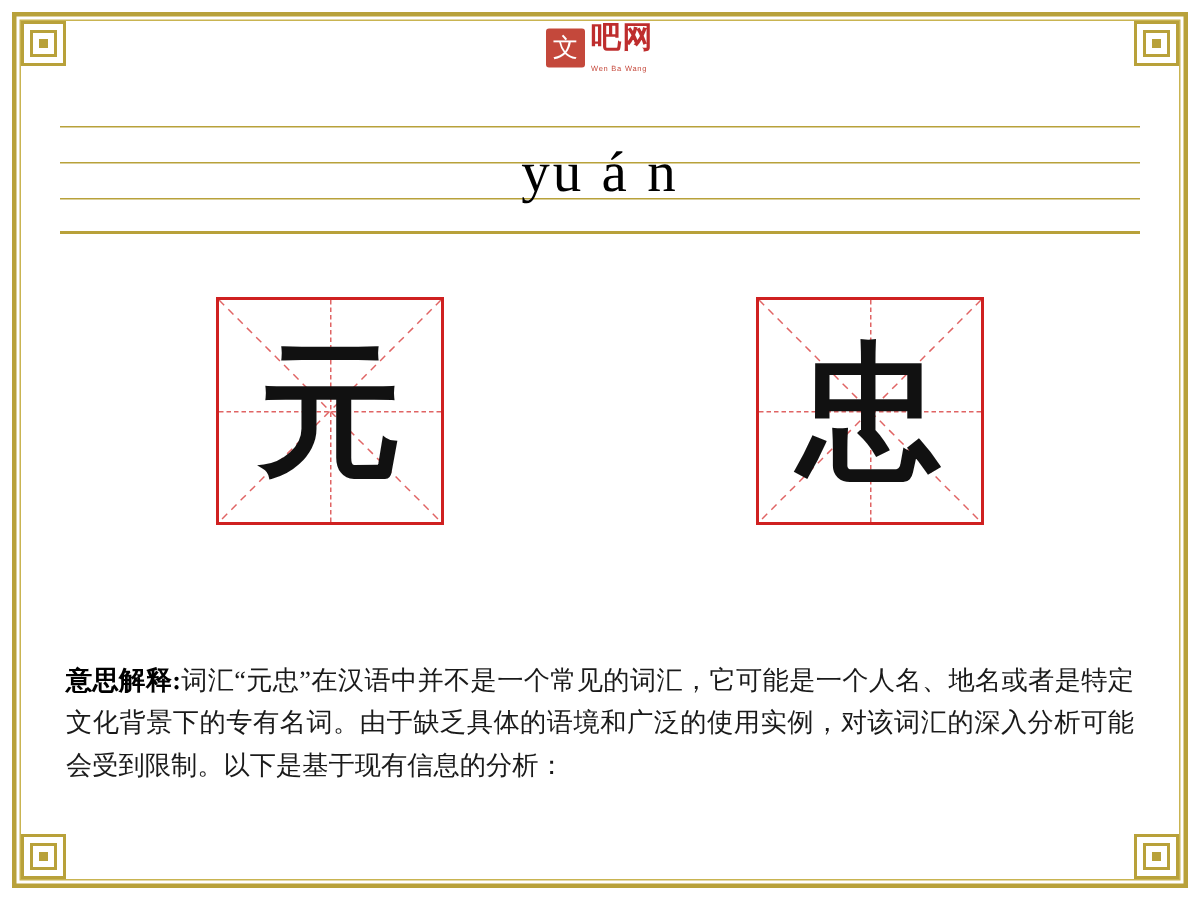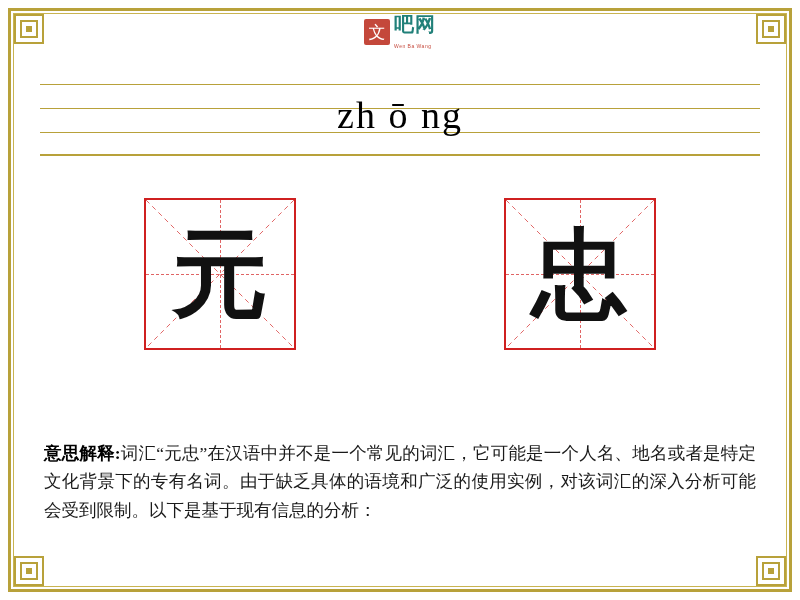--- a/index.html
+++ b/index.html
@@ -81,21 +81,21 @@
     background: #c0392b;
     color: #ffffff;
     font-size: 17px;
     line-height: 26px;
     text-align: center;
     font-family: "DejaVu Sans", sans-serif;
     border-radius: 2px;
   }
   .logo-text {
     font-size: 20px;
-    color: #0f766e;
+    color: #b91c1c;
     font-weight: bold;
     letter-spacing: 1px;
     font-family: "DejaVu Sans", sans-serif;
     line-height: 20px;
   }
   .logo-sub {
     font-size: 5px;
     color: #c0392b;
     letter-spacing: 0.5px;
     font-family: "Liberation Sans", sans-serif;
@@ -257,21 +257,21 @@
       <span class="logo-sub">Wen Ba Wang</span>
     </span>
   </div>
 
   <div class="staff">
     <div class="line l1"></div>
     <div class="line l2"></div>
     <div class="line l3"></div>
     <div class="line l4"></div>
     <div class="pinyin-row">
-      <div class="pinyin-cell">zh ō ng</div>
+      <div class="pinyin-cell">yu á n</div>
     </div>
   </div>
 
   <div class="char-row">
     <div class="char-cell">
       <div class="tianzi">
         <div class="dash-h"></div>
         <div class="dash-v"></div>
         <svg class="diag" viewBox="0 0 152 152" preserveAspectRatio="none">
           <line x1="0" y1="0" x2="152" y2="152" stroke="#e06464" stroke-width="1" stroke-dasharray="5,4"></line>

